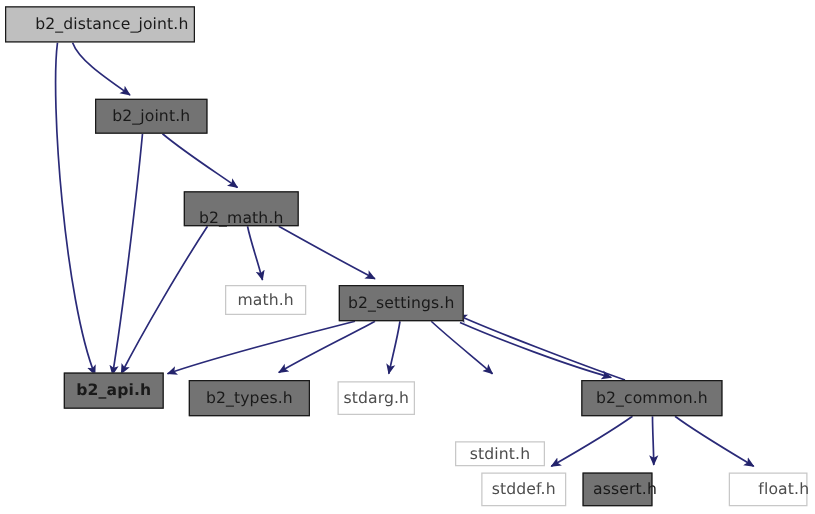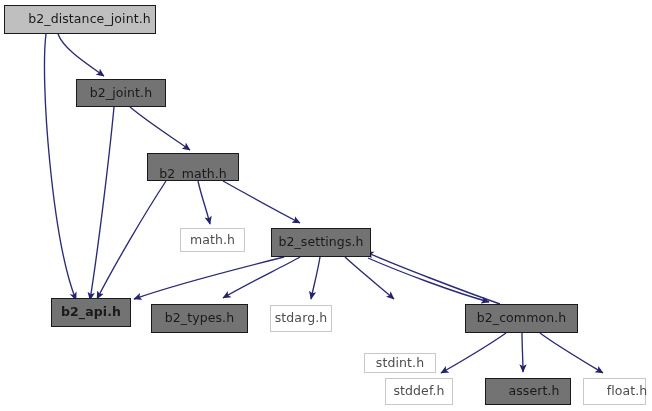--- a/index.html
+++ b/index.html
@@ -110,21 +110,21 @@
       </div>
       <div class="node kind-system" style="left: 364px; top: 305px; width: 72px; height: 20px; margin-top: 48px;">
         <span>stdint.h</span>
       </div>
       <div class="node kind-project" style="left: 465px; top: 304px; width: 113px; height: 29px;">
         <span>b2_common.h</span>
       </div>
       <div class="node kind-system" style="left: 385px; top: 378px; width: 68px; height: 27px;">
         <span>stddef.h</span>
       </div>
-      <div class="node kind-project" style="left: 485px; top: 378px; width: 86px; height: 27px; padding-left: 12px;">
+      <div class="node kind-project" style="left: 466px; top: 378px; width: 56px; height: 27px; padding-left: 12px;">
         <span>assert.h</span>
       </div>
       <div class="node kind-system" style="left: 583px; top: 378px; width: 63px; height: 27px; padding-left: 25px;">
         <span>float.h</span>
       </div>
     </div>
 
 </div>
 
 </body></html>

